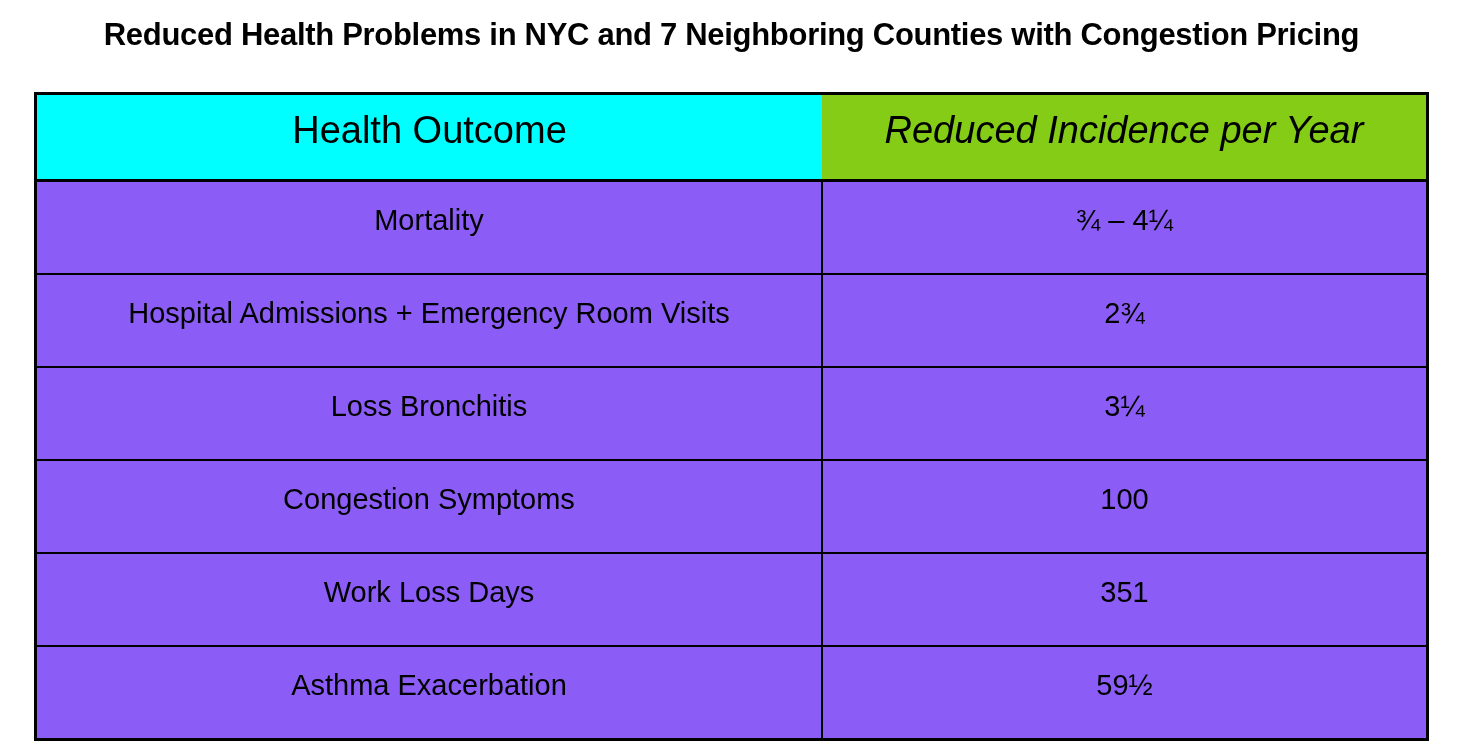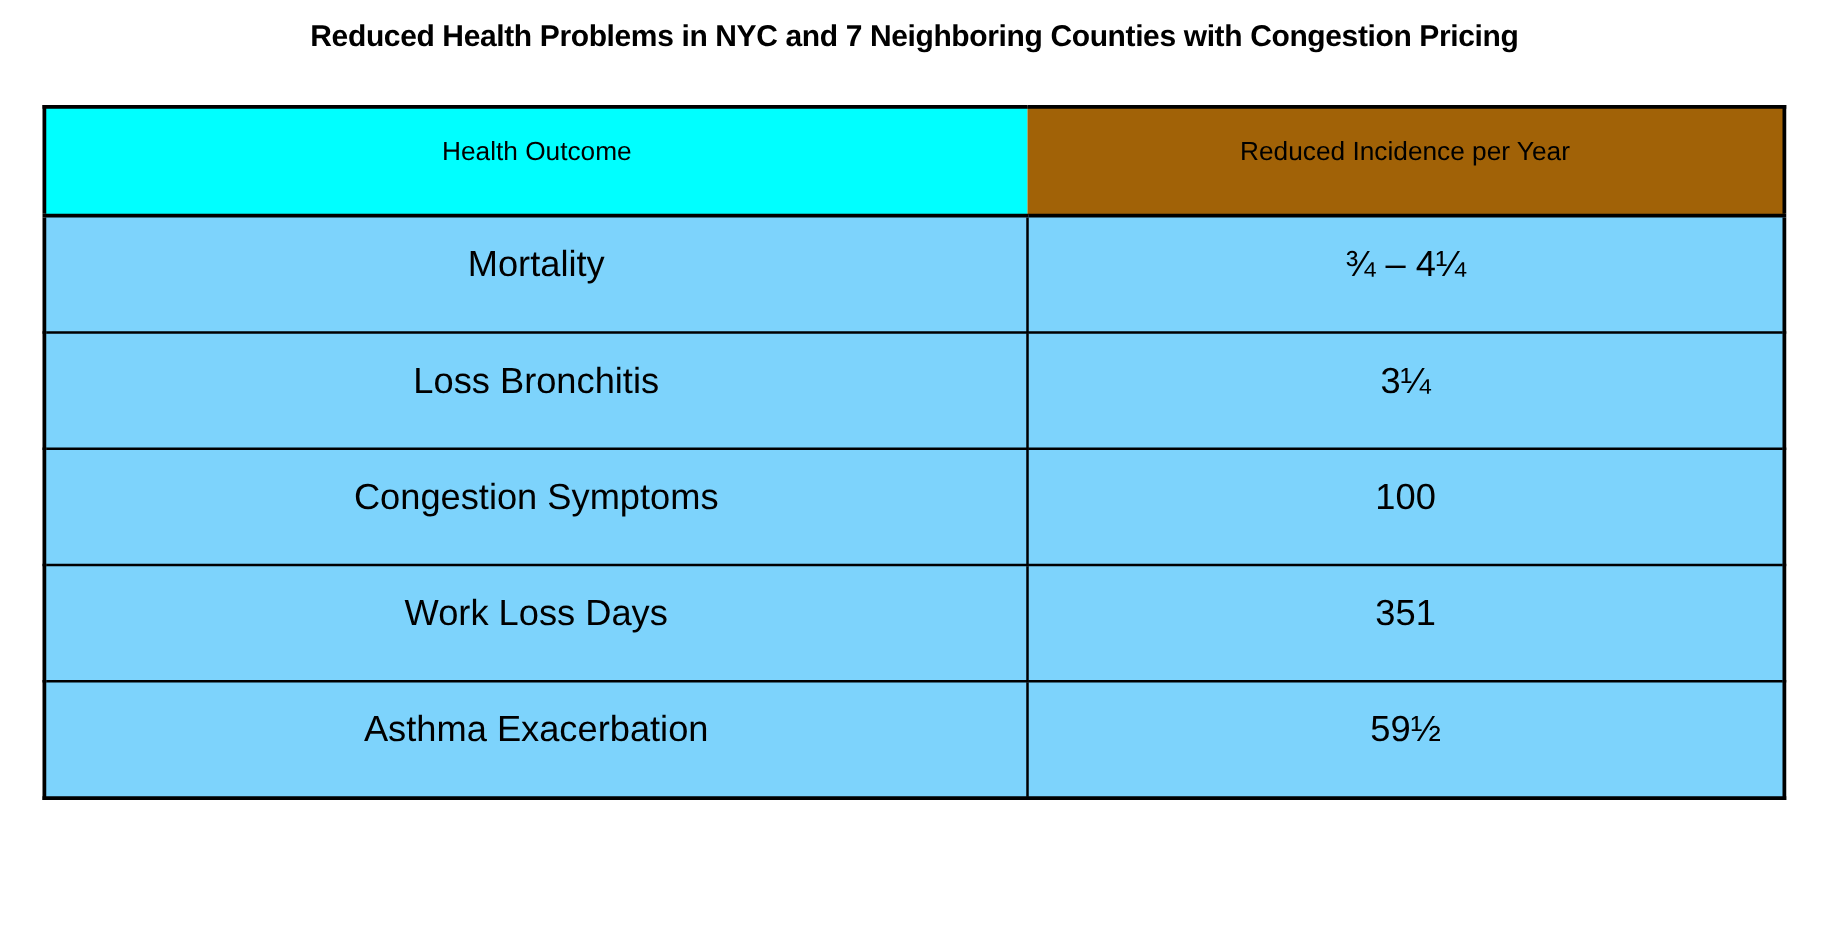--- a/index.html
+++ b/index.html
@@ -13,77 +13,81 @@
     color: #000000;
   }
   .page {
     width: 1463px;
     height: 748px;
     position: relative;
   }
   .page-title {
     margin: 16px 10px 0 10px;
     text-align: center;
-    font-size: 24px;
+    font-size: 31px;
     font-weight: bold;
     letter-spacing: -0.3px;
     line-height: 1.2;
   }
   table.health-table {
     border-collapse: collapse;
     table-layout: fixed;
     width: 1395px;
     margin: 39px auto 0 auto;
     border: 3px solid #000000;
   }
   table.health-table col.col-outcome   { width: 56.5%; }
   table.health-table col.col-incidence { width: 43.5%; }
   table.health-table th {
     border: 0;
     border-bottom: 3px solid #000000;
     height: 70px;
-    font-size: 21px;
+    font-size: 38px;
     font-weight: normal;
     vertical-align: middle;
     padding: 0 6px 14px 6px;
   }
   table.health-table td {
     border: 2px solid #000000;
     height: 77px;
     font-size: 29px;
     text-align: center;
     vertical-align: middle;
     padding: 0 6px 14px 6px;
-    background: #7dd3fc;
+    background: #8b5cf6;
   }
 </style>
 </head>
 <body>
 
 <div class="page">
   <h1 class="page-title">Reduced Health Problems in NYC and 7 Neighboring Counties with Congestion Pricing</h1>
 
   <table class="health-table">
     <colgroup>
       <col class="col-outcome">
       <col class="col-incidence">
     </colgroup>
     <thead>
       <tr>
         <th style="background: rgb(0, 255, 255);">Health Outcome</th>
-        <th style="background: #a16207;">Reduced Incidence per Year</th>
+        <th style="background: #84cc16; font-style: italic;">Reduced Incidence per Year</th>
       </tr>
     </thead>
     <tbody id="table-body">
   <tr>
     <td>Mortality</td>
     <td>¾ – 4¼</td>
   </tr>
 
 
+  <tr>
+    <td>Hospital Admissions + Emergency Room Visits</td>
+    <td>2¾</td>
+  </tr>
 
   <tr>
     <td>Loss Bronchitis</td>
     <td>3¼</td>
   </tr>
 
   <tr>
     <td>Congestion Symptoms</td>
     <td>100</td>
   </tr>

